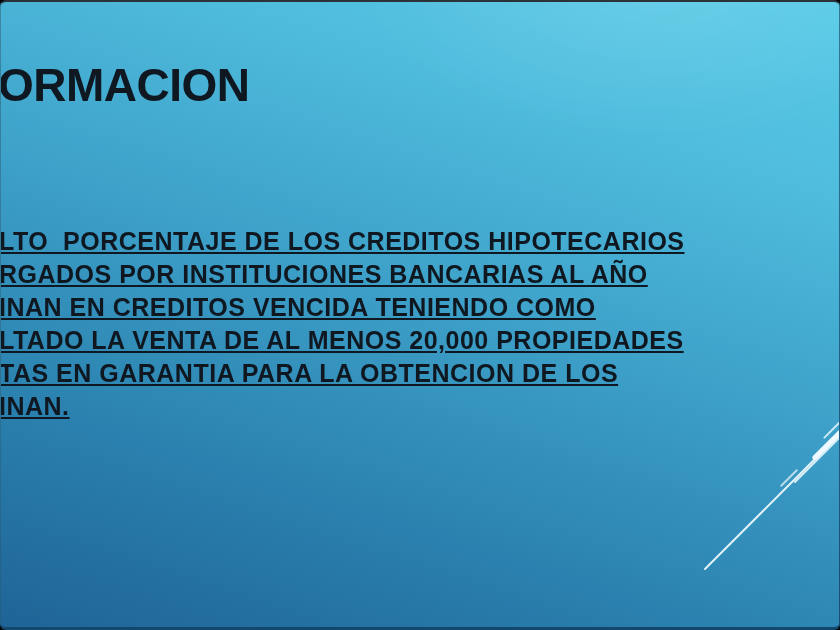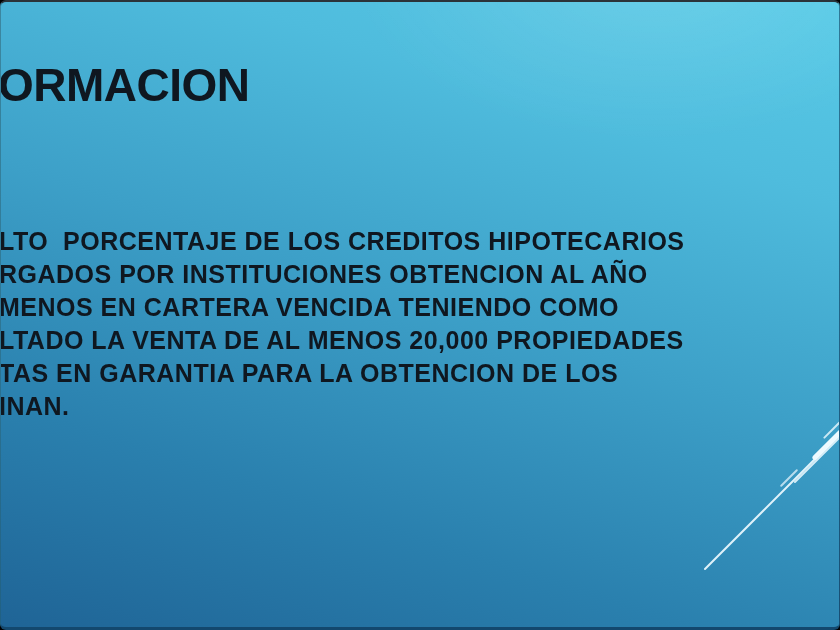--- a/index.html
+++ b/index.html
@@ -51,20 +51,21 @@
     left:-2px;
     top:223px;
     color:var(--text);
   }
   .body-line{
     font-size:25px;
     line-height:33px;
     font-weight:bold;
     letter-spacing:0.5px;
     white-space:pre;
+    text-decoration:underline;
   }
   .trails{
     position:absolute;
     inset:0;
     overflow:hidden;
     pointer-events:none;
   }
   .trail{
     position:absolute;
     display:block;
@@ -80,22 +81,22 @@
 </style>
 </head>
 <body>
 
 <div class="slide">
 
   <h1 class="title">ORMACION</h1>
 
   <div class="body-block">
     <div class="body-line">LTO  PORCENTAJE DE LOS CREDITOS HIPOTECARIOS</div>
-    <div class="body-line">RGADOS POR INSTITUCIONES OBTENCION AL AÑO</div>
-    <div class="body-line">MENOS EN CARTERA VENCIDA TENIENDO COMO</div>
+    <div class="body-line">RGADOS POR INSTITUCIONES BANCARIAS AL AÑO</div>
+    <div class="body-line">INAN EN CREDITOS VENCIDA TENIENDO COMO</div>
     <div class="body-line">LTADO LA VENTA DE AL MENOS 20,000 PROPIEDADES</div>
     <div class="body-line">TAS EN GARANTIA PARA LA OBTENCION DE LOS</div>
     <div class="body-line">INAN.</div>
   </div>
 
   <div class="trails">
     <span class="trail t-long"></span>
     <span class="trail t-thick"></span>
     <span class="trail t-med"></span>
     <span class="trail t-stub"></span>

